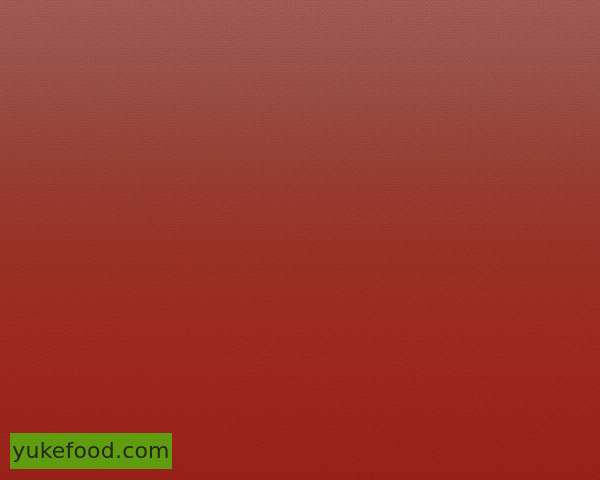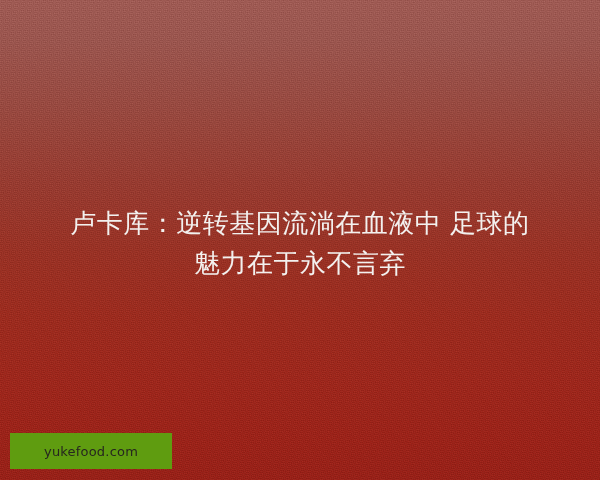--- a/index.html
+++ b/index.html
@@ -87,33 +87,31 @@
     top: 433px;
     width: 162px;
     height: 36px;
     background: #5f9c10;
     display: flex;
     align-items: center;
     justify-content: center;
   }
   #watermark-label {
     color: #26261f;
-    font-size: 13px;
+    font-size: 22px;
     letter-spacing: 0.2px;
     line-height: 1;
   }
 </style>
 </head>
 <body>
 
 <div id="poster">
 
   <div id="grain"></div>
   <div id="grain2"></div>
 
-  <div id="headline">卢卡库：逆转基因流淌在血液中 足球的
-魅力在于永不言弃</div>
 
   <div id="watermark">
     <span id="watermark-label">yukefood.com</span>
   </div>
 
 </div>
 
 </body></html>

